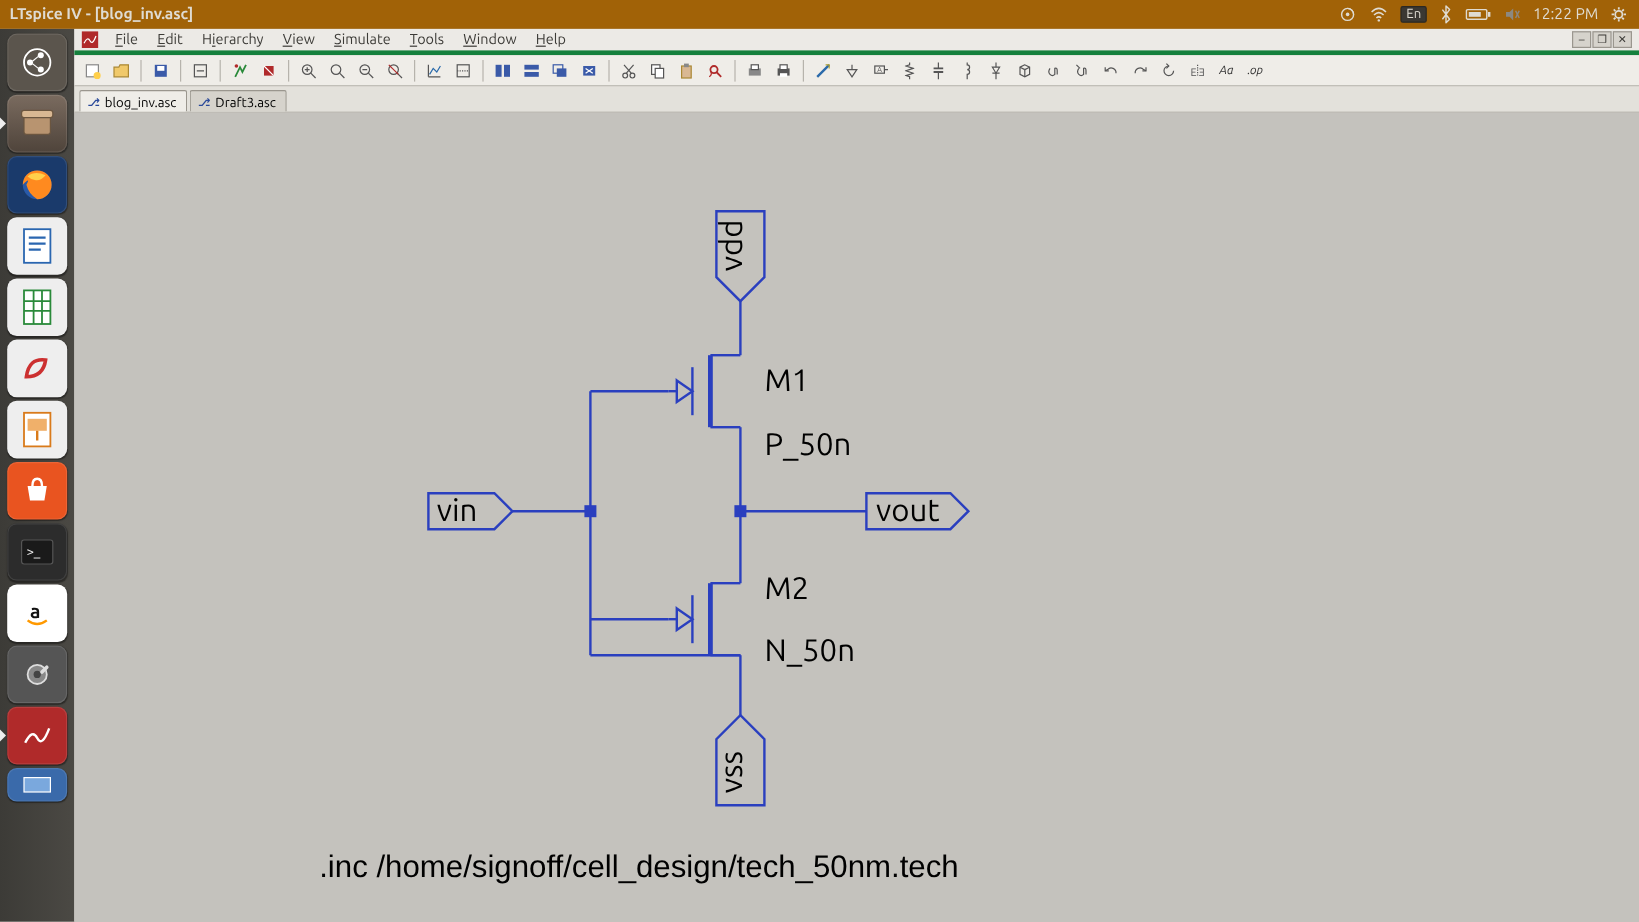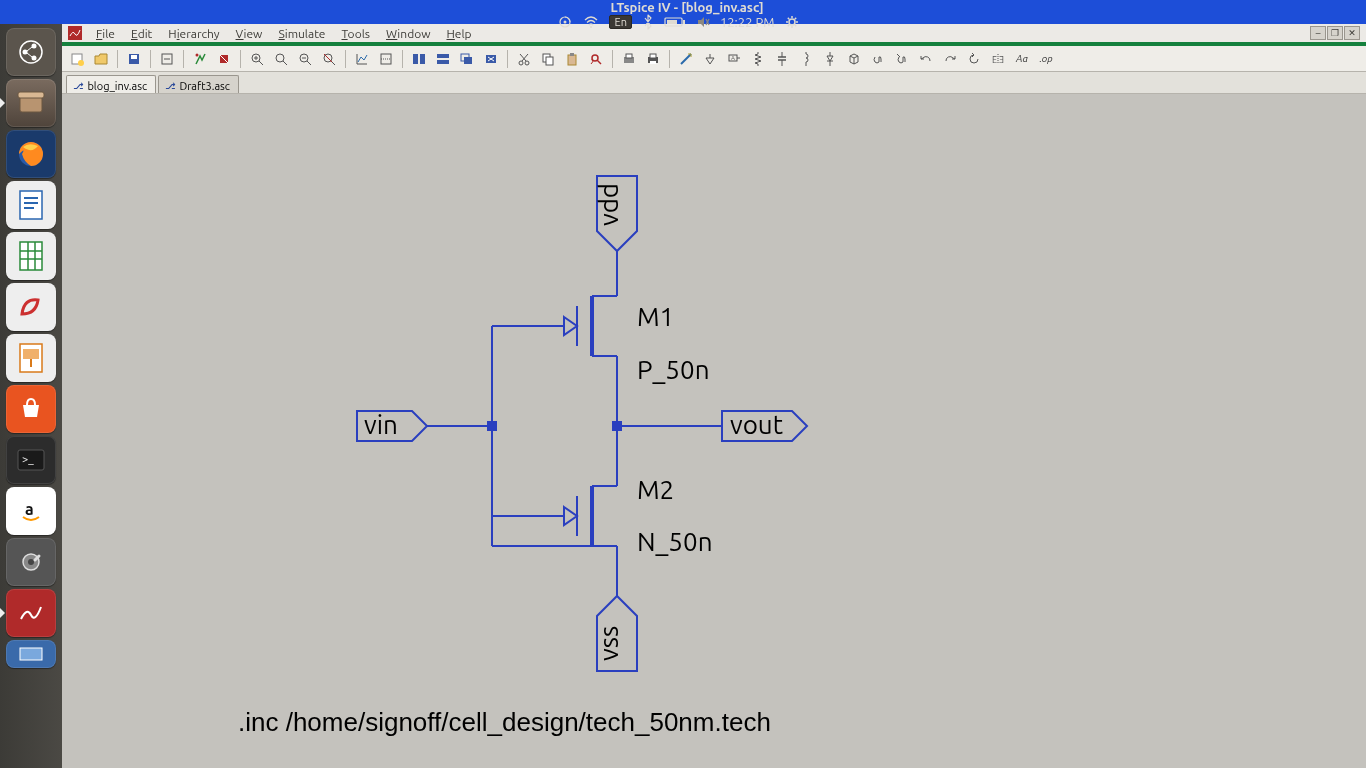--- a/index.html
+++ b/index.html
@@ -1,22 +1,22 @@
 <!DOCTYPE html>
 <html><head>
 <meta charset="utf-8">
 <style>
 * { margin: 0; padding: 0; box-sizing: border-box; font-family: "Ubuntu", "DejaVu Sans", sans-serif; }
 html, body { width: 1366px; height: 768px; overflow: hidden; background: #c4c2bd; }
 
 
 .top-panel {
   position: absolute; top: 0; left: 0; right: 0; height: 24px;
-  background: #1d4ed8; color: #dfdbd2; display: flex; align-items: center;
-  font-size: 13px; z-index: 10; flex-direction: column;
+  background: #a16207; color: #dfdbd2; display: flex; align-items: center;
+  font-size: 13px; z-index: 10;
 }
 .top-panel .title { font-weight: bold; padding-left: 8px; flex: 1; }
 .top-panel .indicators { display: flex; align-items: center; gap: 10px; padding-right: 10px; }
 .top-panel .indicators span { display: inline-flex; align-items: center; }
 .lang-box { background: #3b3833; border: 1px solid #2b2823; border-radius: 2px; padding: 0 4px; font-size: 11px; }
 
 
 .launcher {
   position: absolute; top: 24px; left: 0; bottom: 0; width: 62px;
   background: linear-gradient(to right, #3c3b37, #4b4944);
@@ -87,21 +87,21 @@
   position: absolute; left: 0; top: 0; width: 100%; height: 100%;
 }
 .schem-text {
   font-family: Arial, sans-serif; font-size: 26px; fill: #000;
 }
 .schem-label {
   font-family: Arial, sans-serif; font-size: 26px; fill: #000;
 }
 .directive {
   position: absolute; font-family: Arial, sans-serif; font-size: 26px;
-  color: #000; left: 176px; bottom: 30px;
+  color: #000; left: 204px; bottom: 30px;
 }
 </style>
 </head>
 <body>
 
 <div class="top-panel">
   <div class="title">LTspice IV - [blog_inv.asc]</div>
   <div class="indicators">
     <span>
       <svg width="16" height="16" viewBox="0 0 16 16">

